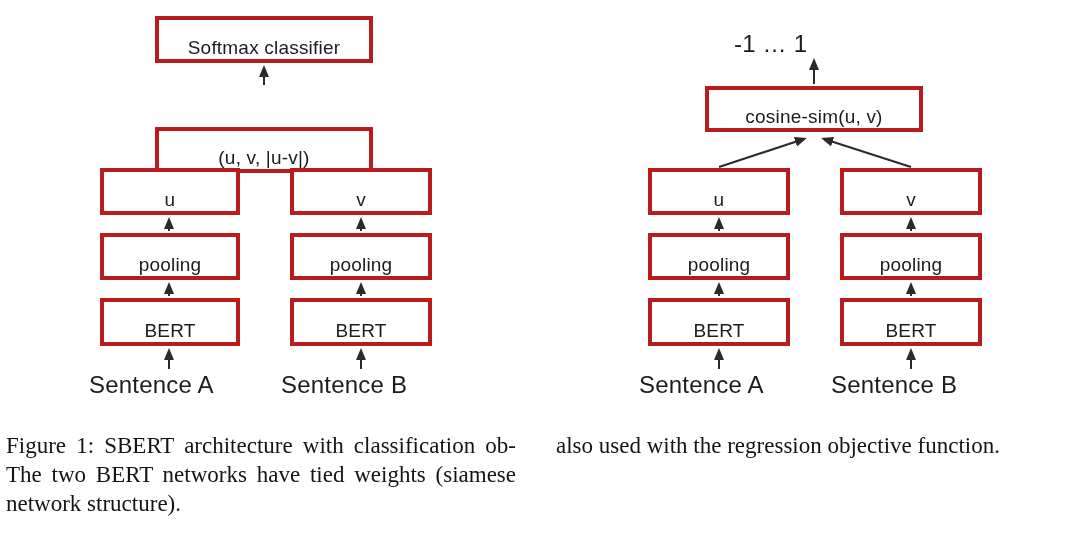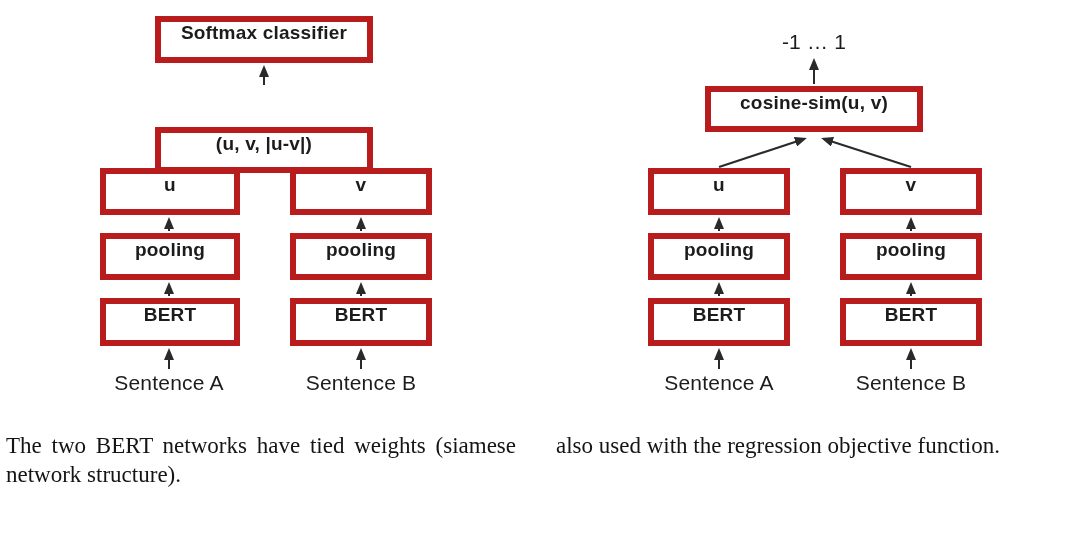--- a/index.html
+++ b/index.html
@@ -12,36 +12,35 @@
     font-family: "Liberation Sans", sans-serif;
   }
   .arrows {
     position: absolute;
     left: 0; top: 0;
     z-index: 1;
   }
   .box {
     position: absolute;
     box-sizing: border-box;
-    border: 6px solid #b91c1c;
+    border: 4px solid #b91c1c;
     background: #ffffff;
     display: flex;
-    align-items: flex-start;
+    align-items: flex-end;
     justify-content: center;
     font-size: 19px;
     color: #1c1c1c;
     z-index: 2;
     letter-spacing: 0.2px;
-    font-weight: bold;
   }
   .flabel {
     position: absolute;
-    font-size: 21px;
+    font-size: 24px;
     color: #1c1c1c;
-    text-align: center;
+    text-align: left;
     z-index: 2;
     letter-spacing: 0.2px;
   }
   .caption {
     position: absolute;
     font-family: "Liberation Serif", serif;
     font-size: 23px;
     line-height: 29px;
     color: #141414;
     z-index: 2;
@@ -134,20 +133,21 @@
       <span>BERT</span>
     </div>
     <div class="box" style="left:840px; top:298px; width:142px; height:48px;">
       <span>BERT</span>
     </div>
     <div class="flabel" style="left:639px; top:371px; width:160px;">Sentence A</div>
     <div class="flabel" style="left:831px; top:371px; width:160px;">Sentence B</div>
   </div>
 
   <div class="caption" style="left:6px; top:431px; width:510px;">
+    <div class="cap-line">Figure 1: SBERT architecture with classification ob-</div>
     <div class="cap-line">The two BERT networks have tied weights (siamese</div>
     <div class="cap-line last">network structure).</div>
   </div>
 
   <div class="caption" style="left:556px; top:431px; width:504px;">
     <div class="cap-line last">also used with the regression objective function.</div>
   </div>
 
 </div>
 

